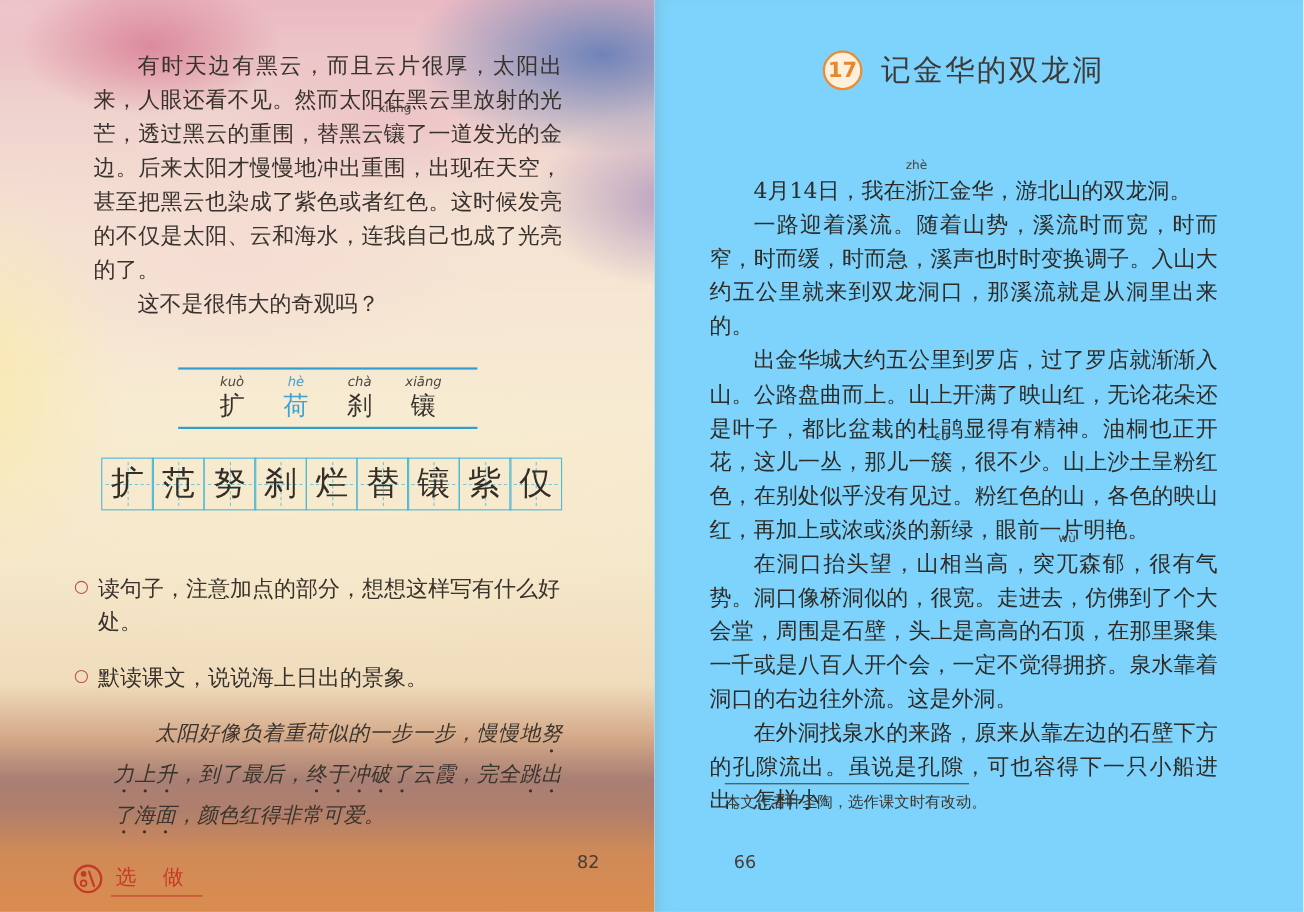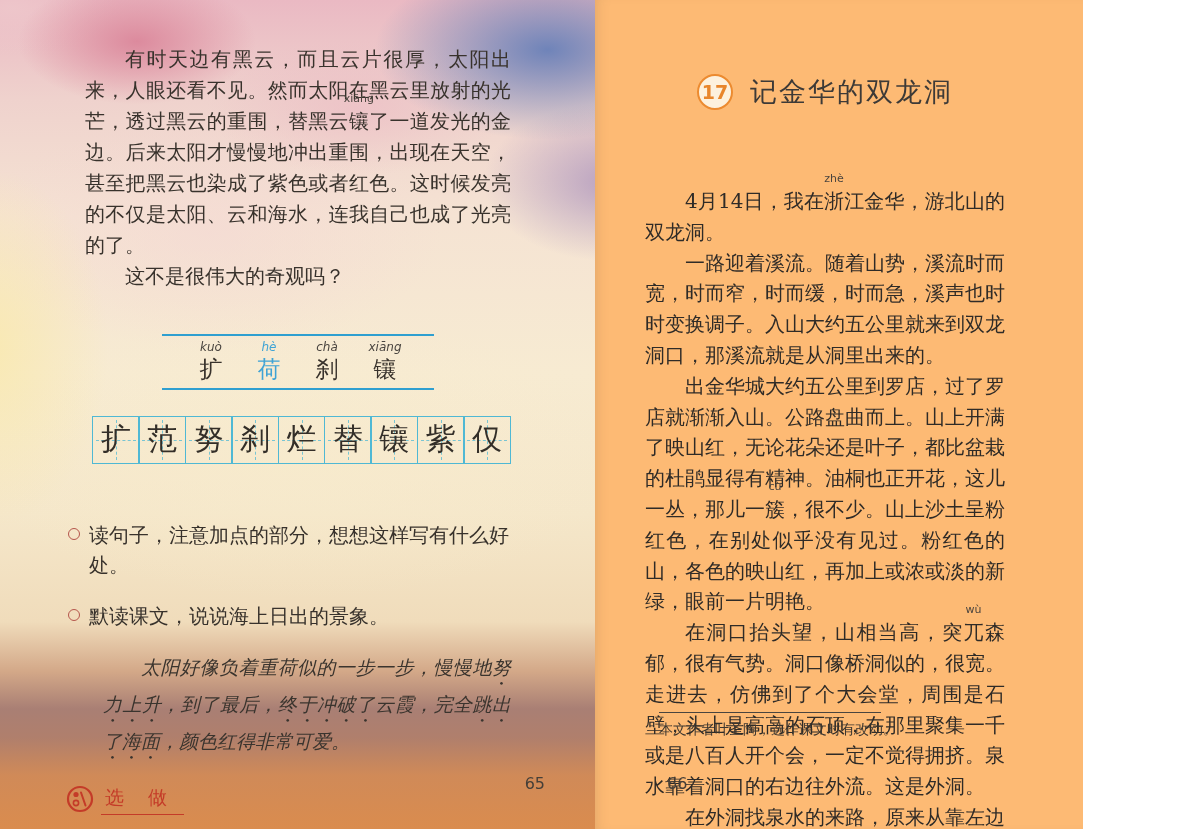--- a/index.html
+++ b/index.html
@@ -60,21 +60,21 @@
   .optional-head { display:flex; align-items:flex-start; margin-left:-19px; }
   .optional-label { font-family:"DejaVu Sans", sans-serif; color:#c43b28; font-size:19px; letter-spacing:9px;
                     border-bottom:1.5px solid #c43b28; padding:0 8px 3px 4px; margin-left:7px; }
   .optional-text { margin-top:14px; font-size:20px; line-height:31px; color:#38322c; text-indent:2em; text-align:justify; }
 
   .page-num { position:absolute; font-family:"DejaVu Sans", sans-serif; font-size:16px; color:#453f38; }
   .page-num.left  { right:50px; bottom:36px; }
   .page-num.right { left:72px;  bottom:36px; }
 
   
-  .page-right { position:relative; width:488px; height:829px; background:#fdba74; padding:62px 78px 0 50px;
+  .page-right { position:relative; width:590px; height:829px; background:#7dd3fc; padding:34px 78px 0 50px;
                 box-shadow: inset 10px 0 14px -10px rgba(120,90,60,.25); }
   .lesson-title { display:flex; align-items:center; justify-content:center; gap:17px; margin-top:12px; }
   .lesson-badge { width:36px; height:36px; border:2.5px solid #ec8b30; border-radius:50%; background:#fdf1dd;
                   color:#e8862c; font-family:"DejaVu Sans", sans-serif; font-weight:bold; font-size:19px;
                   display:flex; align-items:center; justify-content:center; }
   .lesson-name { font-family:"DejaVu Sans", sans-serif; font-weight:400; font-size:27px; color:#3d3a37; letter-spacing:2px; }
 
   .rp-body { margin-top:76px; }
   .rp-body .para { font-size:20px; line-height:30.8px; color:#2f2b27; text-indent:2em; text-align:justify; }
 
@@ -170,21 +170,21 @@
             <circle cx="10" cy="9.5" r="2.6" fill="#c43b28"></circle>
             <circle cx="10" cy="18" r="2.6" fill="none" stroke="#c43b28" stroke-width="1.6"></circle>
             <path d="M15 7.5 L19.5 20.5" stroke="#c43b28" stroke-width="2" stroke-linecap="round"></path>
           </svg>
         </span>
         <span class="optional-label">选 做</span>
       </div>
       <div class="optional-text">有兴趣的同学可以去看看日出，结合自己的体会，说说课文描写日出的精彩之处。</div>
     </div>
 
-    <div class="page-num left">65</div>
+    <div class="page-num left">82</div>
   </div>
 
   <div class="page-right">
     <div class="lesson-title">
       <div class="lesson-badge">17</div>
       <div class="lesson-name">记金华的双龙洞</div>
     </div>
 
     <div class="rp-body">
         <div class="para"><span>4月14日，我在</span><ruby>浙<rt>zhè</rt></ruby><span>江金华，游北山的双龙洞。</span></div>

